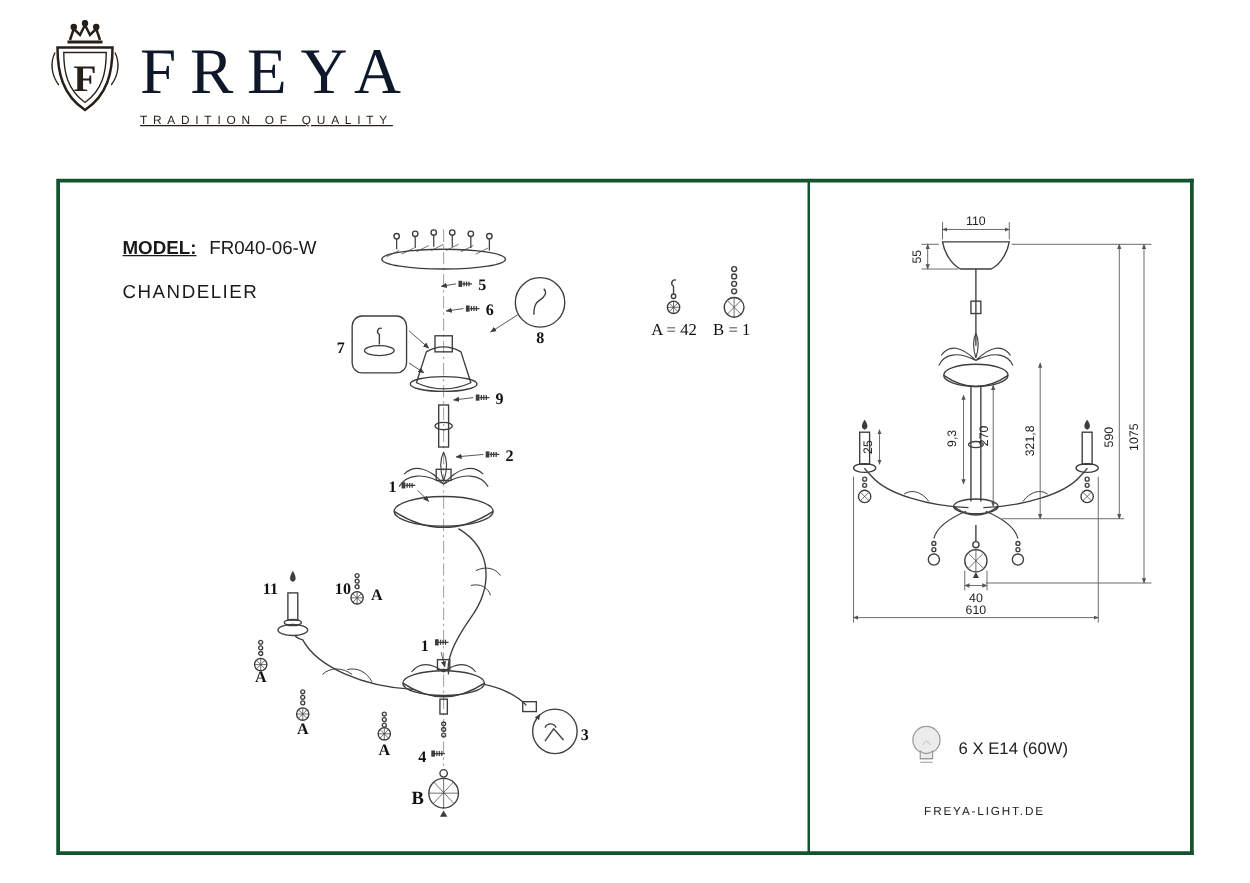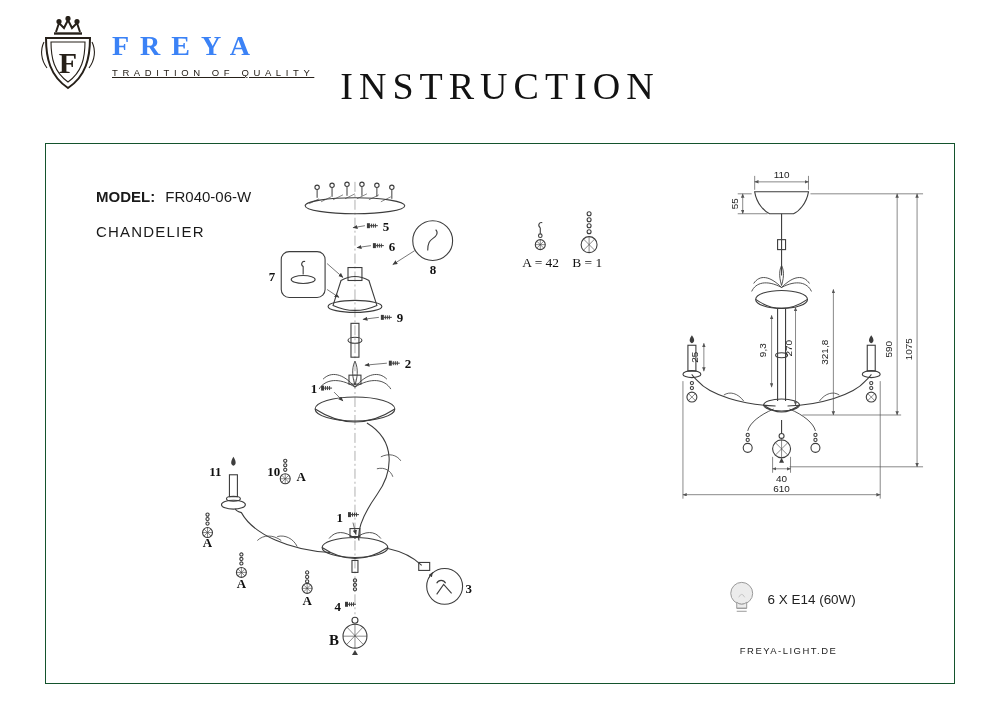--- a/index.html
+++ b/index.html
@@ -5,32 +5,32 @@
   html,body{margin:0;padding:0;}
   body{
     width:1000px;height:706px;background:#ffffff;position:relative;overflow:hidden;
     font-family:"Liberation Sans",sans-serif;color:#1a1a1a;
   }
   .page{position:absolute;inset:0;}
   
   .logo{position:absolute;left:38px;top:16px;display:flex;align-items:flex-start;gap:14px;}
   .crest{width:60px;height:86px;flex:0 0 auto;}
   .logo-text{padding-top:16px;}
-  .brand{font-family:"Liberation Serif",serif;font-weight:700;font-size:28px;line-height:1;
-         letter-spacing:11px;color:#3b82f6;}
+  .brand{font-family:"Liberation Serif",serif;font-weight:400;font-size:52px;line-height:1;
+         letter-spacing:11px;color:#0f172a;}
   .tagline{font-size:9.5px;letter-spacing:4.6px;color:#262019;margin-top:7px;text-decoration:underline;}
   .title{position:absolute;left:50%;top:64px;transform:translateX(-50%);margin:0;
          font-family:"Liberation Serif",serif;font-weight:400;font-size:38px;
          letter-spacing:6px;color:#121212;white-space:nowrap;}
   
-  .panel{position:absolute;border:1px solid #14532d;background:#fff;box-sizing:border-box;}
+  .panel{position:absolute;border:3px solid #14532d;background:#fff;box-sizing:border-box;}
   .panel.left{left:45px;top:143px;width:604px;height:541px;}
   .panel.right{left:648px;top:143px;width:307px;height:541px;border-left:none;}
   .model{position:absolute;left:50px;top:44px;font-size:15px;z-index:2;}
-  .model-label{font-weight:700;}
+  .model-label{font-weight:700;text-decoration:underline;}
   .model-value{margin-left:6px;text-align:center;}
   .ptype{position:absolute;left:50px;top:68px;font-size:15px;letter-spacing:1.2px;z-index:2;margin-top:11px;}
   svg.fill{position:absolute;left:0;top:0;width:100%;height:100%;}
   .co-text{font-family:"Liberation Serif",serif;font-weight:bold;fill:#111;}
   .dim-text{font-family:"Liberation Sans",sans-serif;fill:#222;}
 </style>
 </head>
 <body>
 
 <div class="page">
@@ -48,21 +48,20 @@
         <path d="M6,26 c-4,8 -3,18 3,26 M54,26 c4,8 3,18 -3,26" stroke-width="1.1"></path>
       </g>
       <text x="30" y="57" text-anchor="middle" font-family="Liberation Serif, serif" font-size="30" font-weight="bold" fill="#262019">F</text>
     </svg>
     <div class="logo-text">
       <div class="brand">FREYA</div>
       <div class="tagline">TRADITION OF QUALITY</div>
     </div>
   </div>
 
-  <h1 class="title">INSTRUCTION</h1>
 
   <section class="panel left">
     <div class="model">
       <span class="model-label">MODEL:</span>
       <span class="model-value">FR040-06-W</span>
     </div>
     <div class="ptype">CHANDELIER</div>
 
     <svg class="fill" viewBox="0 0 604 541">
       <defs>

